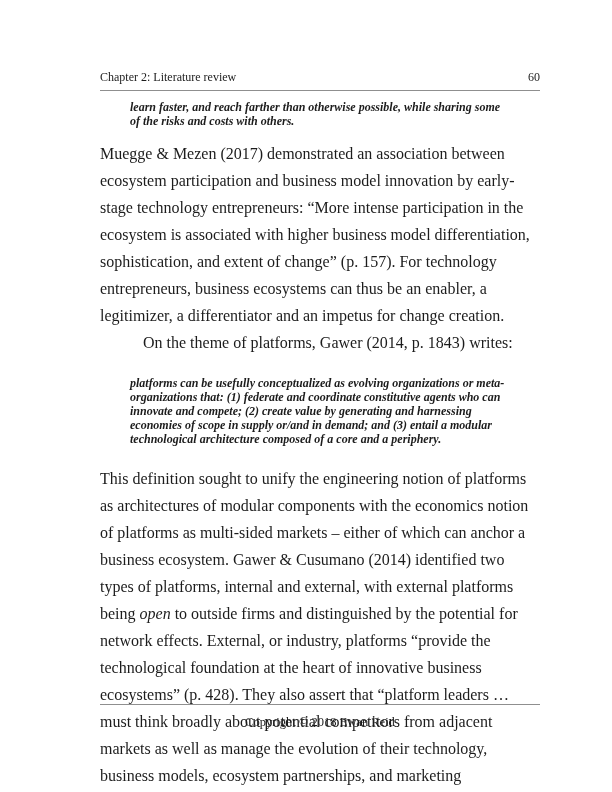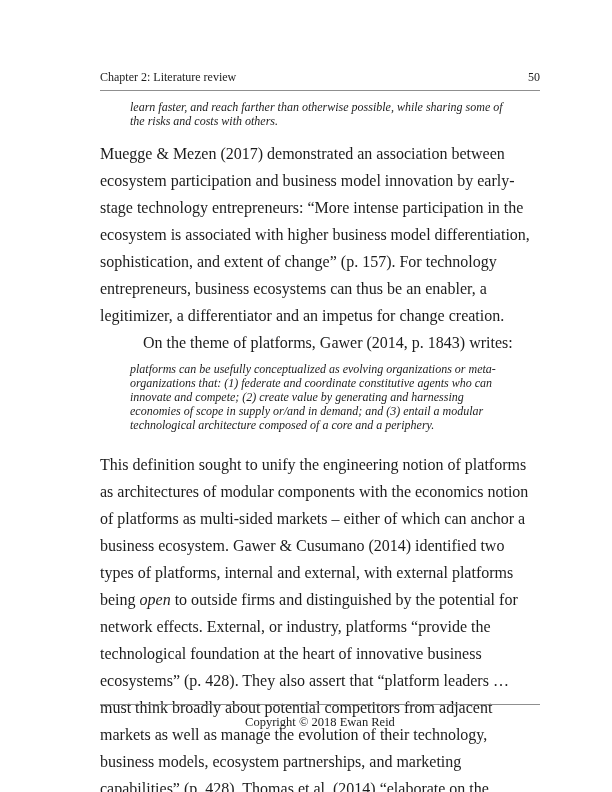--- a/index.html
+++ b/index.html
@@ -38,23 +38,24 @@
   }
   .header-rule {
     margin-top: 6px;
   }
   .bq {
     font-style: italic;
     font-size: 12px;
     line-height: 14px;
     margin: 0 32px 0 30px;
     text-align: left;
+    font-weight: bold;
   }
   .bq-carryover { margin-top: 9px; }
-  .bq-gawer     { margin-top: 6px; }
+  .bq-gawer     { margin-top: 20px; }
   .body-para {
     font-size: 16px;
     line-height: 27px;
     margin: 0;
     text-align: left;
   }
   .para-muegge   { margin-top: 12px; }
   .para-intro    { text-indent: 43px; }
   .para-platforms{ margin-top: 19px; }
   .para-platforms em { font-style: italic; }
@@ -73,21 +74,21 @@
   }
 </style>
 </head>
 <body>
 
 <div class="page">
   <div class="content">
 
     <div class="running-header">
       <span>Chapter 2: Literature review</span>
-      <span>50</span>
+      <span>60</span>
     </div>
     <hr class="rule header-rule">
 
     <blockquote class="bq bq-carryover">learn faster, and reach farther than otherwise possible, while sharing some of the risks and costs with others.</blockquote>
 
     <p class="body-para para-muegge">Muegge &amp; Mezen (2017) demonstrated an association between ecosystem participation and business model innovation by early-stage technology entrepreneurs: “More intense participation in the ecosystem is associated with higher business model differentiation, sophistication, and extent of change” (p. 157).  For technology entrepreneurs, business ecosystems can thus be an enabler, a legitimizer, a differentiator and an impetus for change creation.</p>
 
     <p class="body-para para-intro">On the theme of platforms, Gawer (2014, p. 1843) writes:</p>
 
     <blockquote class="bq bq-gawer">platforms can be usefully conceptualized as evolving organizations or meta-organizations that: (1) federate and coordinate constitutive agents who can innovate and compete; (2) create value by generating and harnessing economies of scope in supply or/and in demand; and (3) entail a modular technological architecture composed of a core and a periphery.</blockquote>

